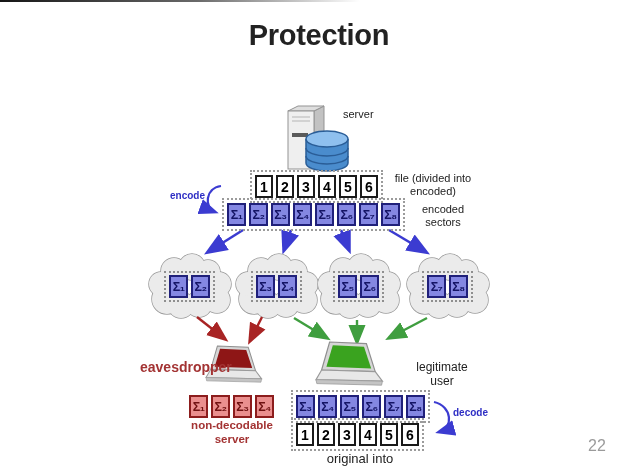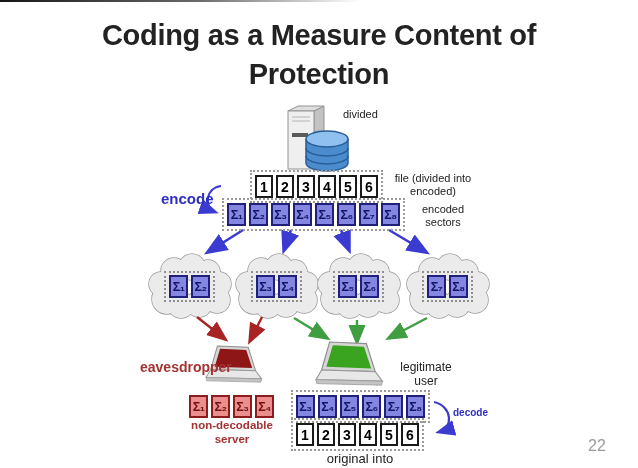--- a/index.html
+++ b/index.html
@@ -34,21 +34,20 @@
   .pagenum { position:absolute; left:588px; top:437px; font-size:16px; color:#9a9a9a; }
   svg { display:block; }
 </style>
 </head>
 <body>
 
 <div class="stage">
   <div class="edge-artifact"></div>
 
   <div class="title">
-    <div>Coding as a Measure Content of</div>
     <div>Protection</div>
   </div>
 
   <svg class="abs" style="left:0;top:0" width="638" height="468" viewBox="0 0 638 468">
     <defs>
       <marker id="mB" viewBox="0 0 10 8" refX="8" refY="4" markerWidth="9" markerHeight="7.5" orient="auto-start-reverse">
         <path d="M0,0 L10,4 L0,8 z" style="fill:var(--arrow_blue)"></path>
       </marker>
       <marker id="mR" viewBox="0 0 10 8" refX="8" refY="4" markerWidth="9" markerHeight="7.5" orient="auto-start-reverse">
         <path d="M0,0 L10,4 L0,8 z" style="fill:var(--arrow_red)"></path>
@@ -124,33 +123,33 @@
     <g transform="translate(206,346) scale(0.67)" style="--scr:var(--eavesdropper_screen)">
       <use href="#laptopShape"></use>
     </g>
     <g transform="translate(316,342) scale(0.8)" style="--scr:var(--legitimate_screen)">
       <use href="#laptopShape"></use>
     </g>
 
     <path d="M 434,402 C 452,406 454,428 439,432" fill="none" style="stroke:var(--arrow_blue)" stroke-width="2.2" marker-end="url(#mB)"></path>
   </svg>
 
-  <div class="lbl" style="left:343px;top:108px;font-size:11px">divided</div>
+  <div class="lbl" style="left:343px;top:108px;font-size:11px">server</div>
 
   <div class="drow" style="left:250px;top:170px">
     <span class="box num">1</span>
     <span class="box num">2</span>
     <span class="box num">3</span>
     <span class="box num">4</span>
     <span class="box num">5</span>
     <span class="box num">6</span>
   </div>
   <div class="lbl center" style="left:390px;top:172px;width:86px;font-size:11px">file (divided into encoded)</div>
 
-  <div class="lbl blue" style="left:161px;top:190px;width:44px;text-align:right;font-size:15px">encode</div>
+  <div class="lbl blue" style="left:161px;top:190px;width:44px;text-align:right;font-size:10px">encode</div>
 
   <div class="drow" style="left:222px;top:198px">
     <span class="box sig">Σ₁</span>
     <span class="box sig">Σ₂</span>
     <span class="box sig">Σ₃</span>
     <span class="box sig">Σ₄</span>
     <span class="box sig">Σ₅</span>
     <span class="box sig">Σ₆</span>
     <span class="box sig">Σ₇</span>
     <span class="box sig">Σ₈</span>
@@ -168,21 +167,21 @@
   <div class="drow cloudrow" style="left:333px;top:271px">
     <span class="box sig">Σ₅</span>
     <span class="box sig">Σ₆</span>
   </div>
   <div class="drow cloudrow" style="left:422px;top:271px">
     <span class="box sig">Σ₇</span>
     <span class="box sig">Σ₈</span>
   </div>
 
   <div class="lbl red" style="left:140px;top:359px;font-size:14px;white-space:nowrap">eavesdropper</div>
-  <div class="lbl center" style="left:396px;top:360px;width:60px;font-size:12px">legitimate user</div>
+  <div class="lbl center" style="left:412px;top:360px;width:60px;font-size:12px">legitimate user</div>
 
   <div class="drow noborder" style="left:189px;top:395px">
     <span class="box sig red">Σ₁</span>
     <span class="box sig red">Σ₂</span>
     <span class="box sig red">Σ₃</span>
     <span class="box sig red">Σ₄</span>
   </div>
   <div class="lbl red center" style="left:176px;top:419px;width:112px;font-size:11.5px">non-decodable server</div>
 
   <div class="drow" style="left:291px;top:390px">

